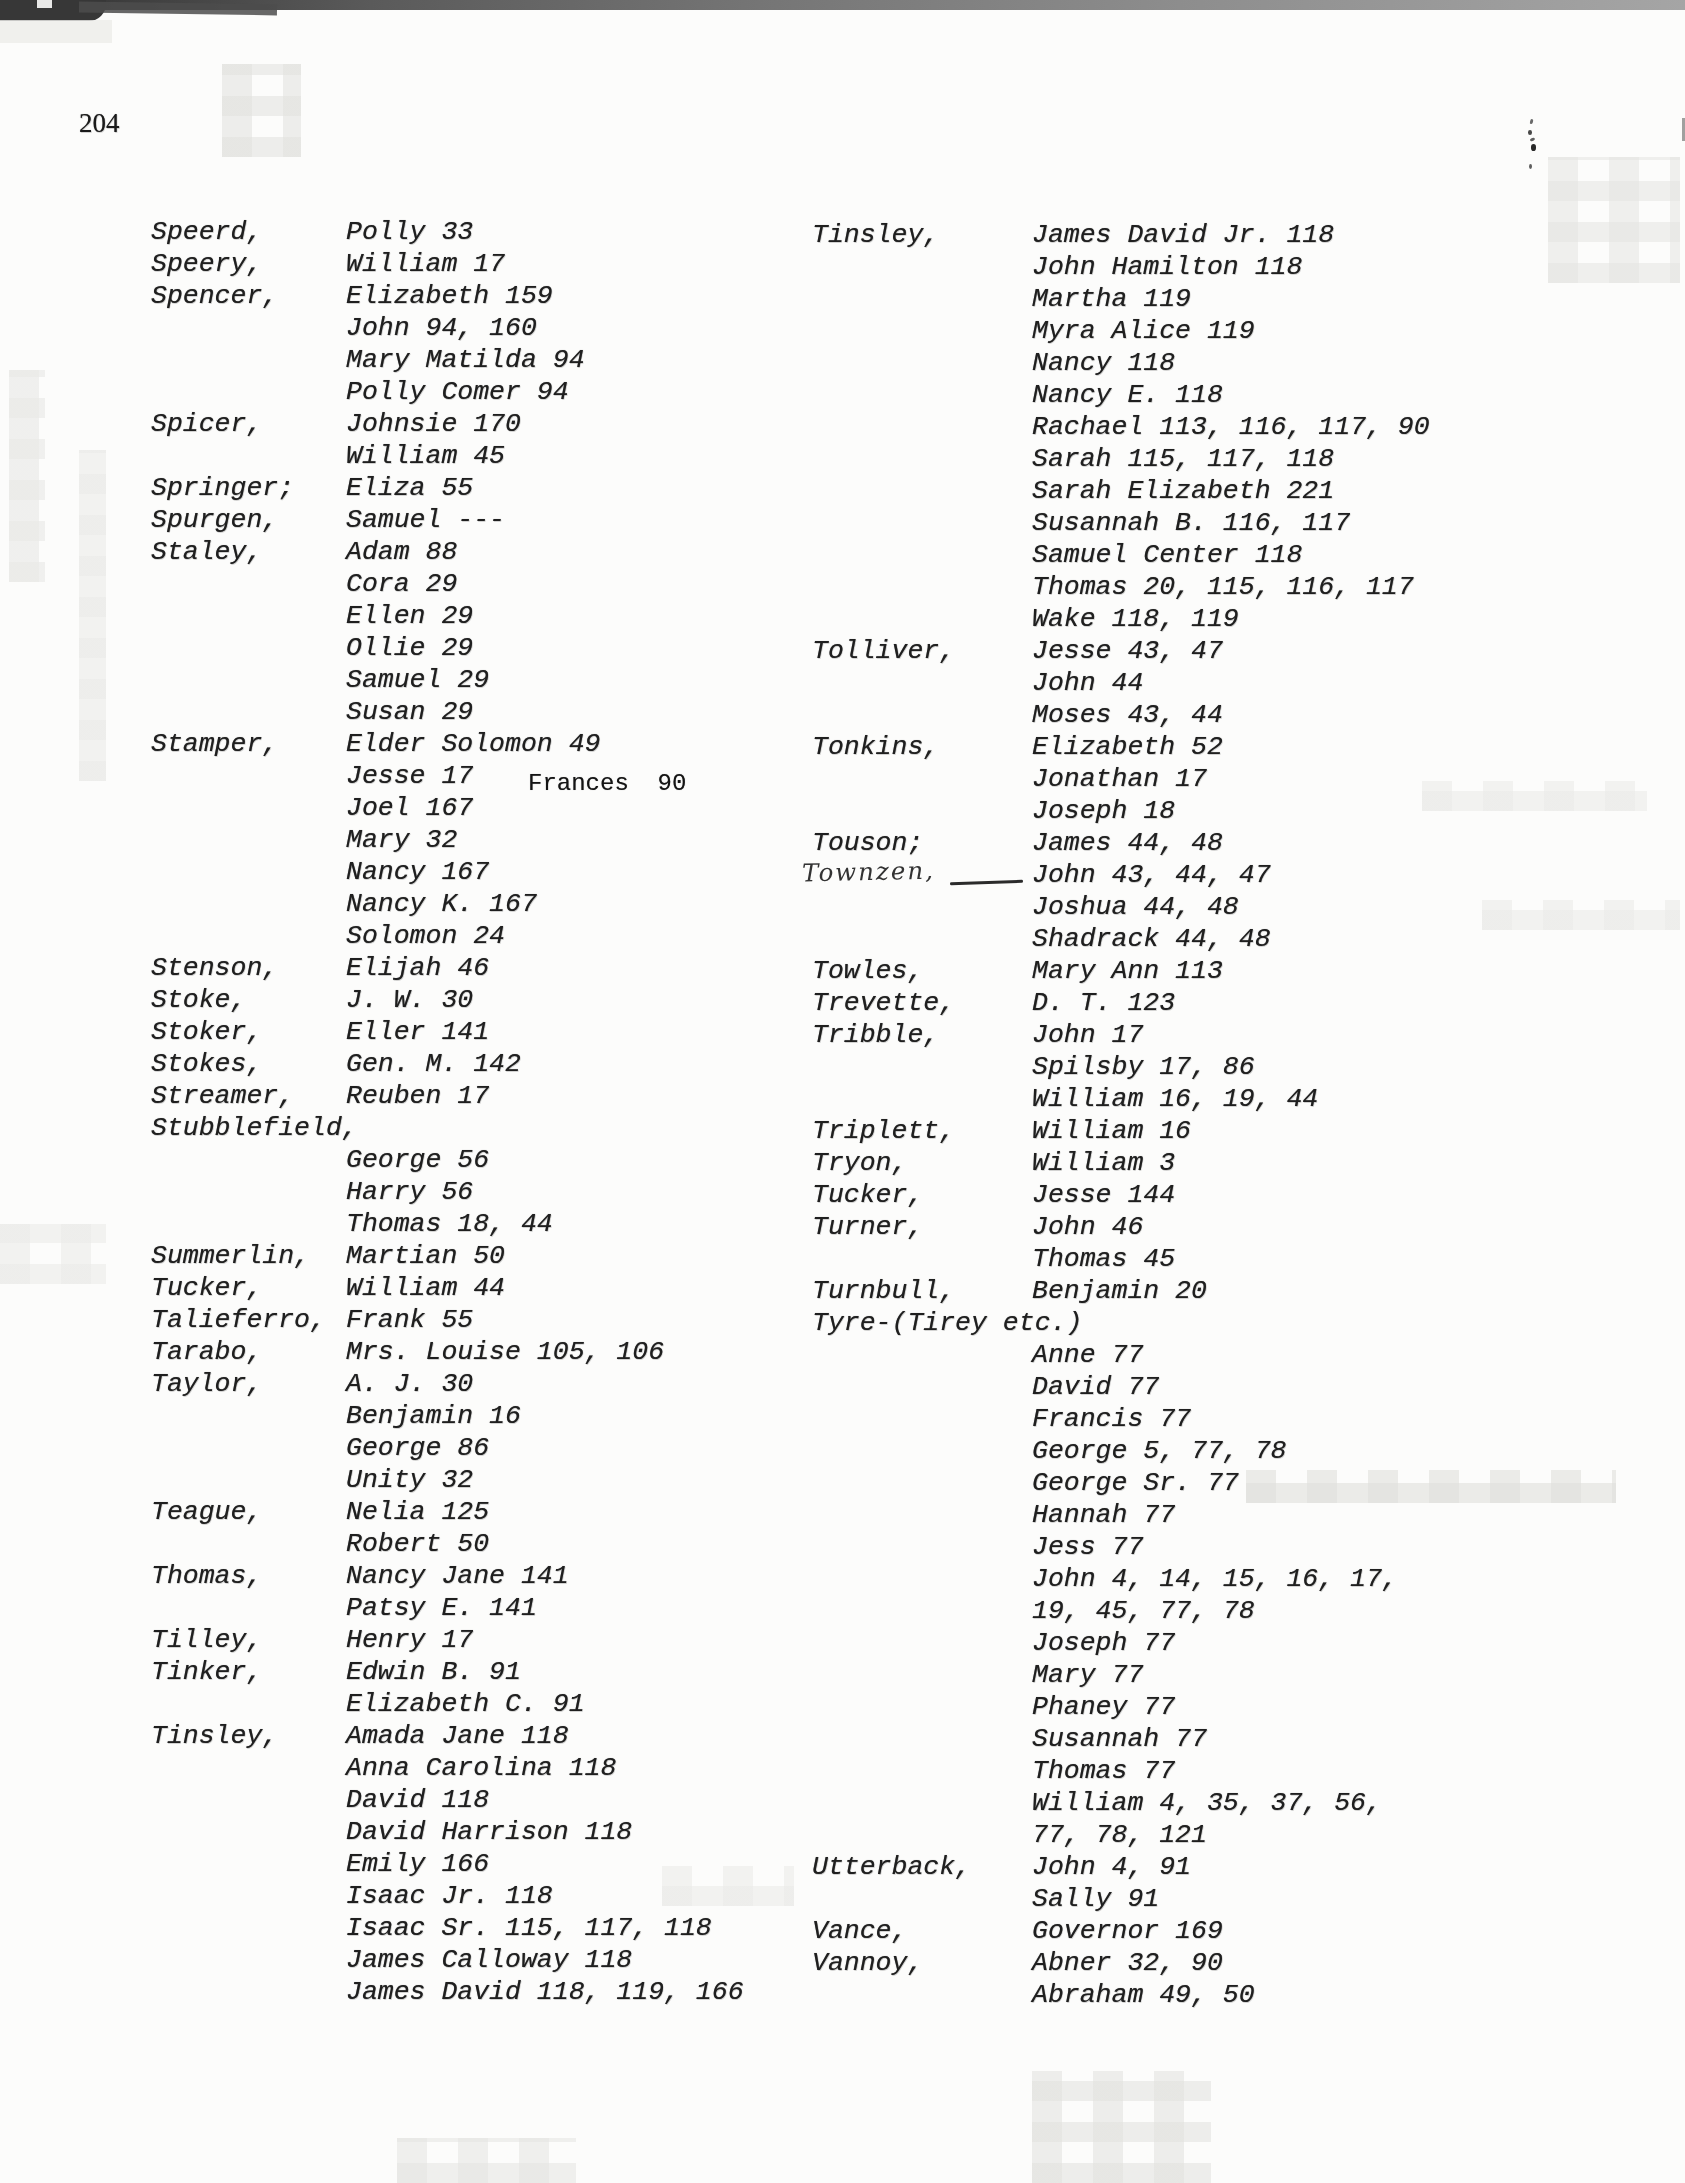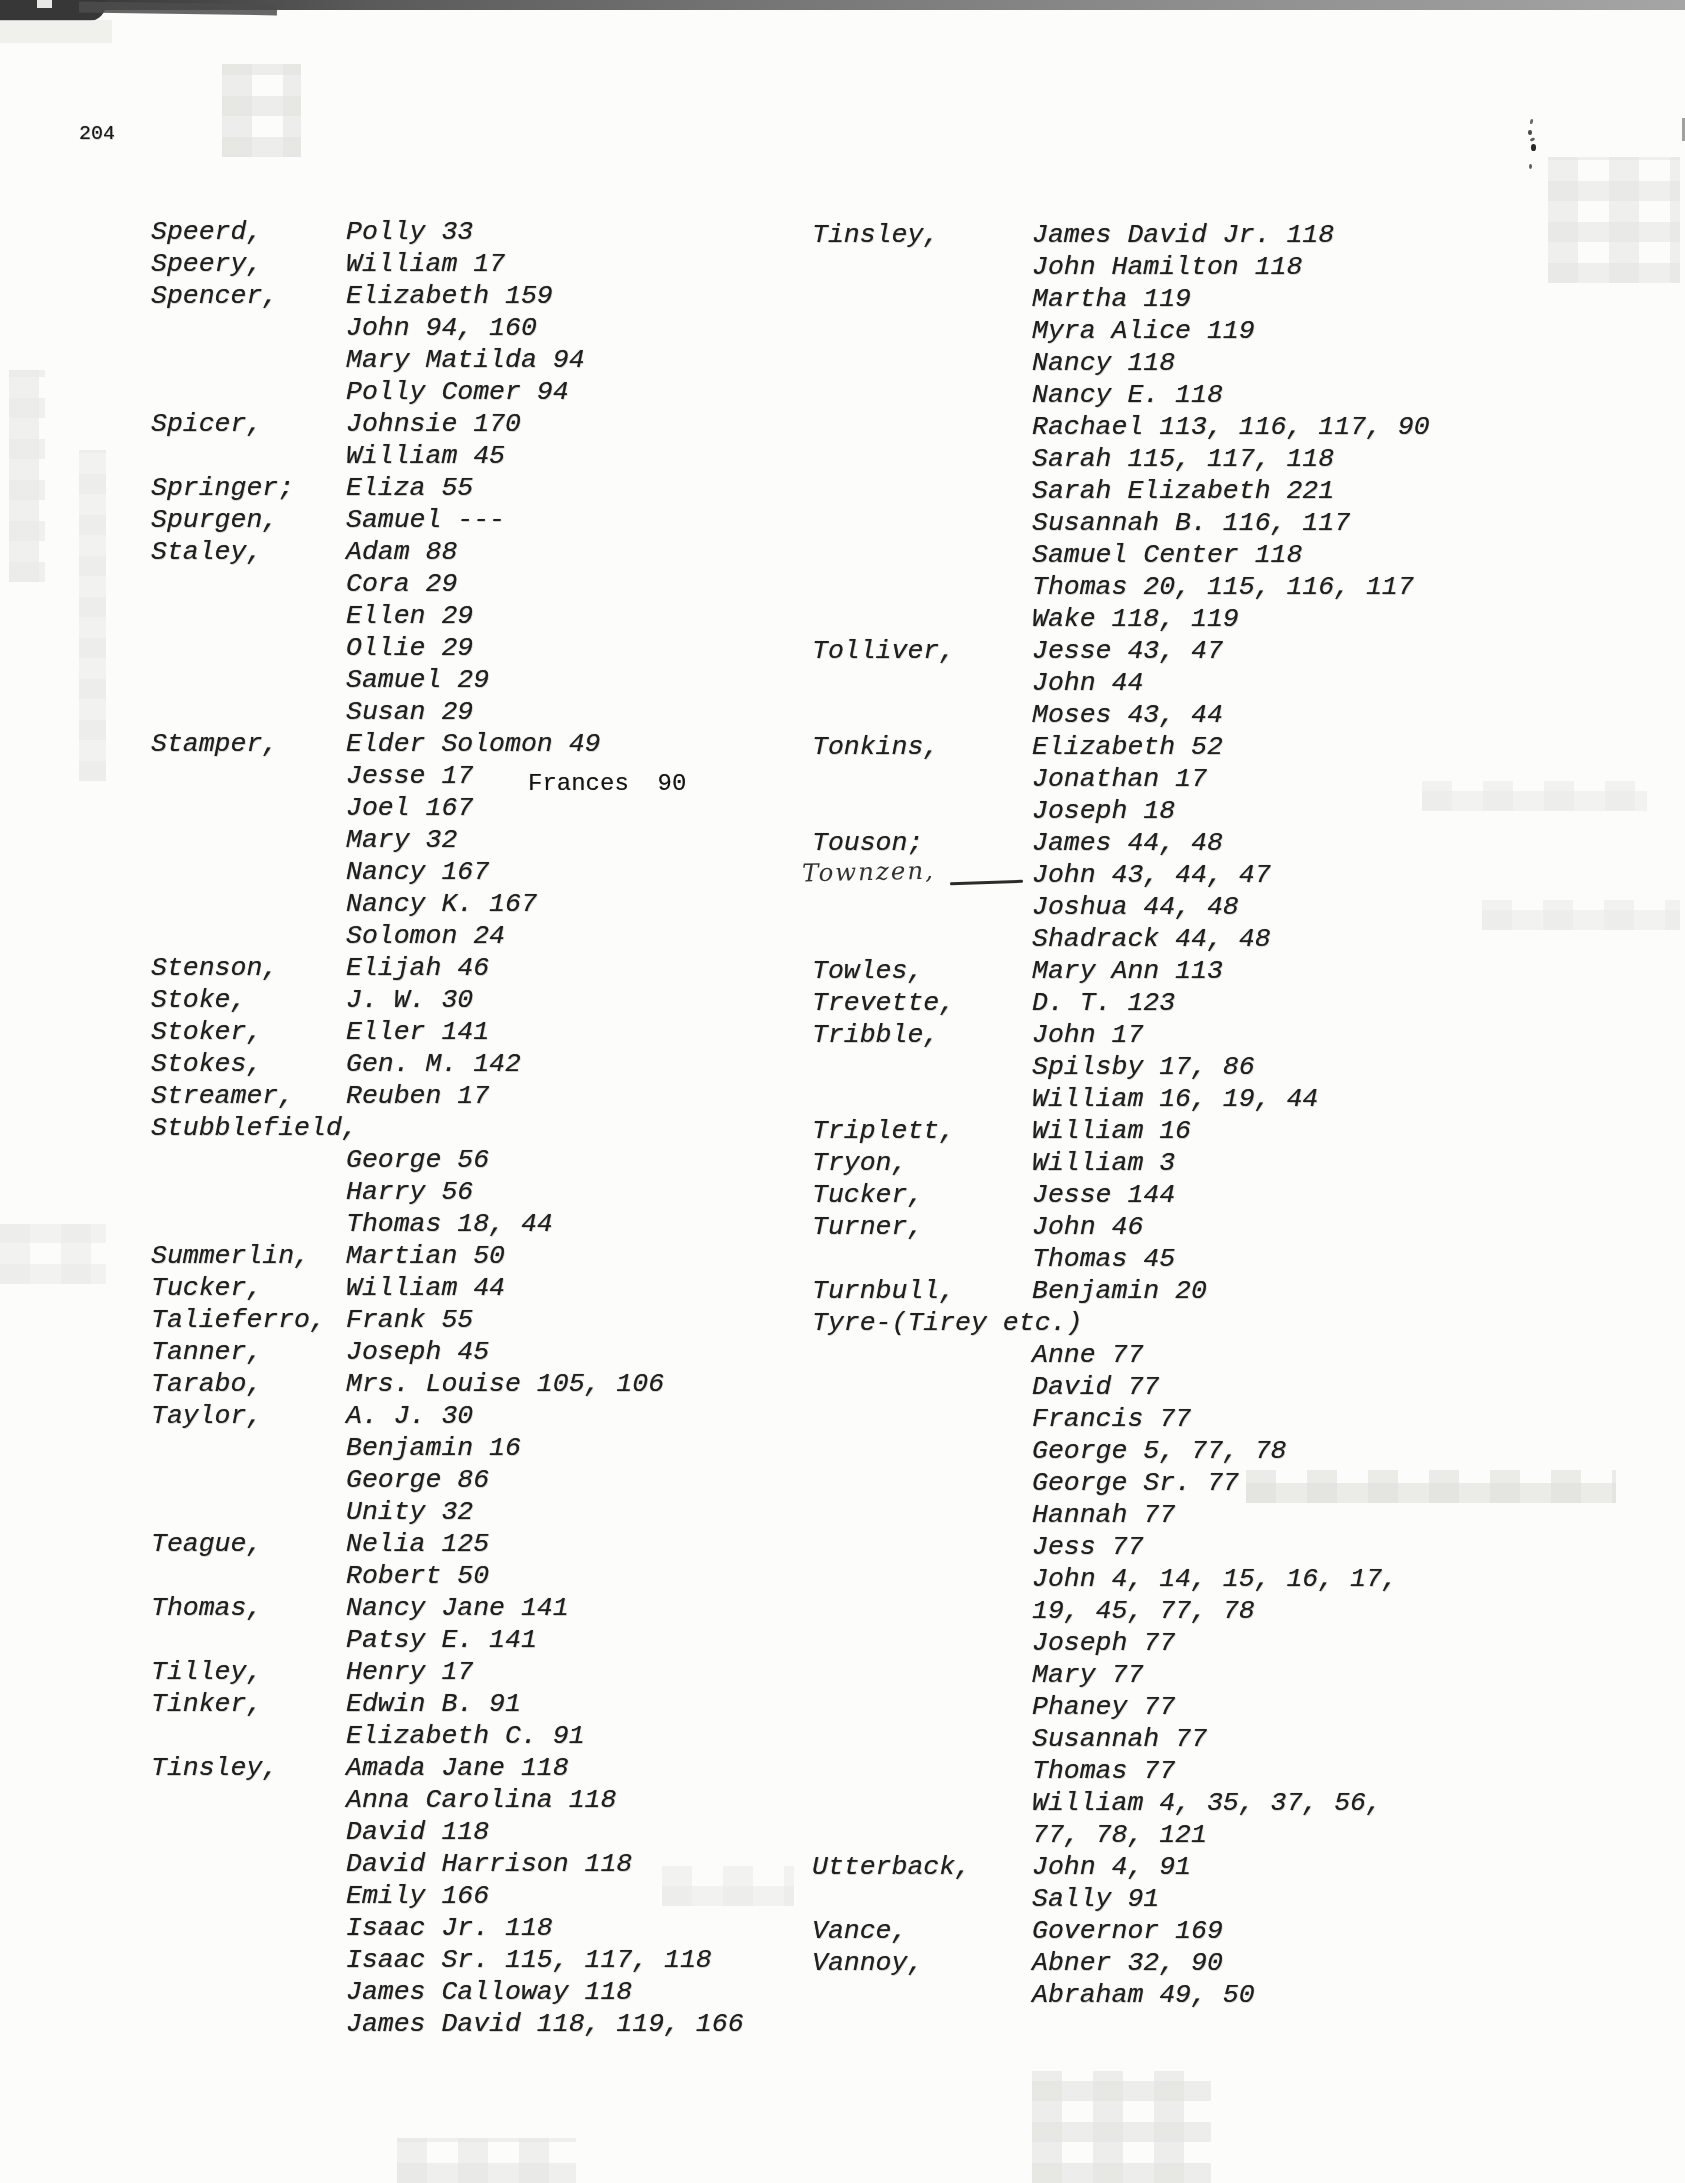--- a/index.html
+++ b/index.html
@@ -11,22 +11,22 @@
   .col{position:absolute;width:873px;font-style:italic;}
   #col-left{left:151px;top:218px;}
   #col-right{left:812px;top:221px;}
   .row{position:relative;height:32px;}
   .row span{position:absolute;top:0;white-space:pre;font-size:26.5px;line-height:29px;
             text-shadow:0 0 0.7px rgba(25,25,25,.6),0.7px 0.7px 0 rgba(60,60,60,.18);}
   .row .surname{left:0;}
   #col-left .given{left:195px;}
   #col-right .given{left:220px;}
 
-  #page-number{position:absolute;left:79px;top:122px;font-size:20px;
-               font-family:Liberation Mono, monospace;color:#1a1a1a;}
+  #page-number{position:absolute;left:79px;top:108px;font-size:27px;
+               font-family:Liberation Serif, serif;color:#1a1a1a;}
 
   #frances-insert{position:absolute;left:528px;top:770px;font-size:24px;white-space:pre;
                   color:#141414;text-shadow:0 0 0.7px rgba(20,20,20,.5);}
 
   #townzen{position:absolute;left:802px;top:857px;font-family:"DejaVu Serif",serif;
            font-style:italic;font-size:24.5px;letter-spacing:2px;color:#333;
            transform:rotate(-1.2deg);white-space:pre;}
   #townzen-dash{position:absolute;left:950px;top:881px;width:73px;height:2.6px;
                 background:#2b2b2b;transform:rotate(-2deg);border-radius:1.3px;}
 
@@ -228,24 +228,20 @@
       </div>
       <div class="row">
         <span class="surname">Tucker,</span>
         <span class="given">William 44</span>
       </div>
       <div class="row">
         <span class="surname">Talieferro,</span>
         <span class="given">Frank 55</span>
       </div>
       <div class="row">
-        <span class="surname">Tanner,</span>
-        <span class="given">Joseph 45</span>
-      </div>
-      <div class="row">
         <span class="surname">Tarabo,</span>
         <span class="given">Mrs. Louise 105, 106</span>
       </div>
       <div class="row">
         <span class="surname">Taylor,</span>
         <span class="given">A. J. 30</span>
       </div>
       <div class="row">
         <span class="surname"></span>
         <span class="given">Benjamin 16</span>

